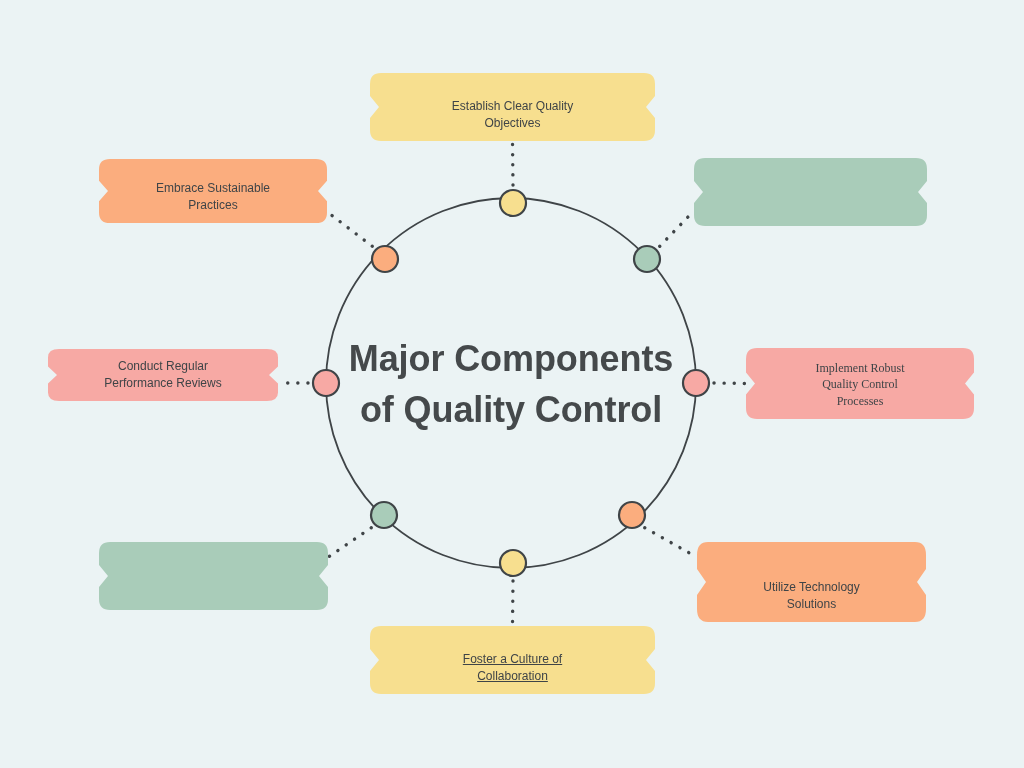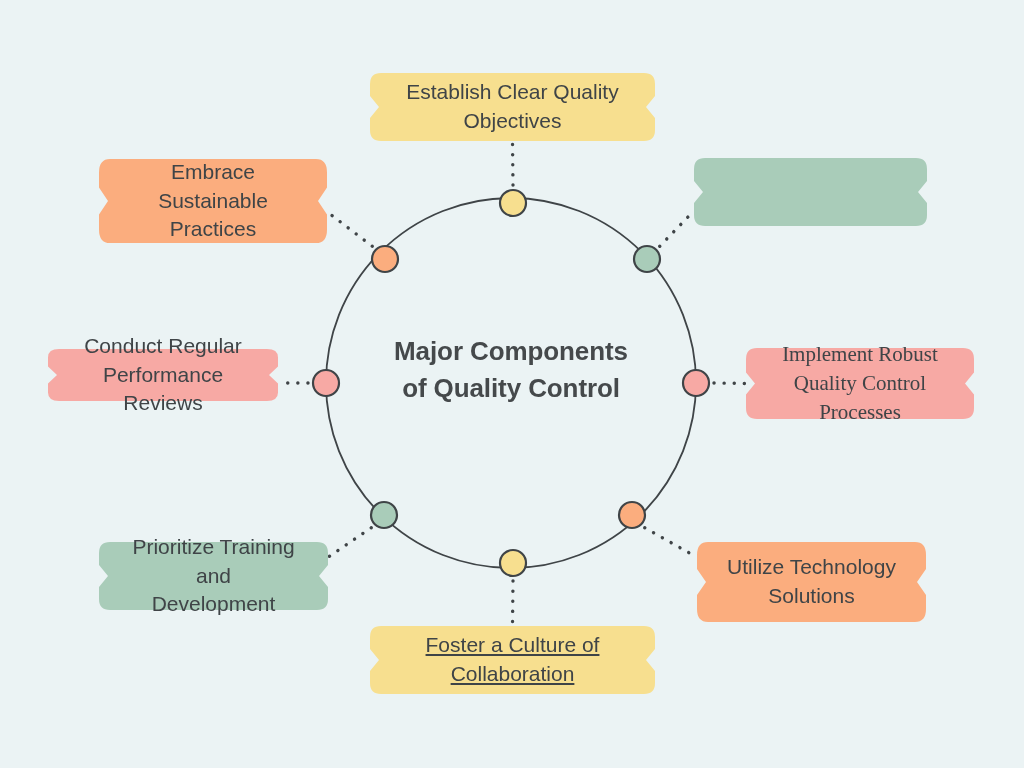--- a/index.html
+++ b/index.html
@@ -24,34 +24,34 @@
     top: 0;
     width: 1024px;
     height: 768px;
   }
   .center-title {
     position: absolute;
     left: 311px;
     top: 333px;
     width: 400px;
     text-align: center;
-    font-size: 26px;
+    font-size: 36px;
     font-weight: bold;
     line-height: 1.42;
     color: #45494b;
     letter-spacing: -0.1px;
   }
   .node-box {
     position: absolute;
     box-sizing: border-box;
     display: flex;
-    align-items: center;
+    align-items: flex-end;
     justify-content: center;
     text-align: center;
-    font-size: 21px;
+    font-size: 12px;
     line-height: 1.37;
     color: #3f4447;
     padding: 10px 26px;
   }
   .node-box .lbl {
     position: relative;
     z-index: 2;
     white-space: pre-line;
   }
   .node-box .shape {
@@ -129,31 +129,29 @@
         <svg class="shape" viewBox="0 0 285 68" preserveAspectRatio="none">
           <path d="M 11 0 H 274 Q 285 0 285 11 V 23 L 276 34 L 285 45 V 57 Q 285 68 274 68 H 11 Q 0 68 0 57 V 45 L 9 34 L 0 23 V 11 Q 0 0 11 0 Z" fill="#f7df8f"></path>
         </svg>
         <span class="lbl">Foster a Culture of
 Collaboration</span>
       </div>
       <div class="node-box" style="left: 99px; top: 542px; width: 229px; height: 68px;">
         <svg class="shape" viewBox="0 0 229 68" preserveAspectRatio="none">
           <path d="M 11 0 H 218 Q 229 0 229 11 V 23 L 220 34 L 229 45 V 57 Q 229 68 218 68 H 11 Q 0 68 0 57 V 45 L 9 34 L 0 23 V 11 Q 0 0 11 0 Z" fill="#a9ccb9"></path>
         </svg>
-        <span class="lbl">Prioritize Training and
-Development</span>
       </div>
       <div class="node-box" style="left: 48px; top: 349px; width: 230px; height: 52px;">
         <svg class="shape" viewBox="0 0 230 68" preserveAspectRatio="none">
           <path d="M 11 0 H 219 Q 230 0 230 11 V 23 L 221 34 L 230 45 V 57 Q 230 68 219 68 H 11 Q 0 68 0 57 V 45 L 9 34 L 0 23 V 11 Q 0 0 11 0 Z" fill="#f7a9a4"></path>
         </svg>
         <span class="lbl">Conduct Regular
 Performance Reviews</span>
       </div>
-      <div class="node-box" style="left: 99px; top: 159px; width: 228px; height: 84px;">
+      <div class="node-box" style="left: 99px; top: 159px; width: 228px; height: 64px;">
         <svg class="shape" viewBox="0 0 228 68" preserveAspectRatio="none">
           <path d="M 11 0 H 217 Q 228 0 228 11 V 23 L 219 34 L 228 45 V 57 Q 228 68 217 68 H 11 Q 0 68 0 57 V 45 L 9 34 L 0 23 V 11 Q 0 0 11 0 Z" fill="#fbad7e"></path>
         </svg>
         <span class="lbl">Embrace Sustainable
 Practices</span>
       </div>
     </div>
 </div>
 
 </body></html>

